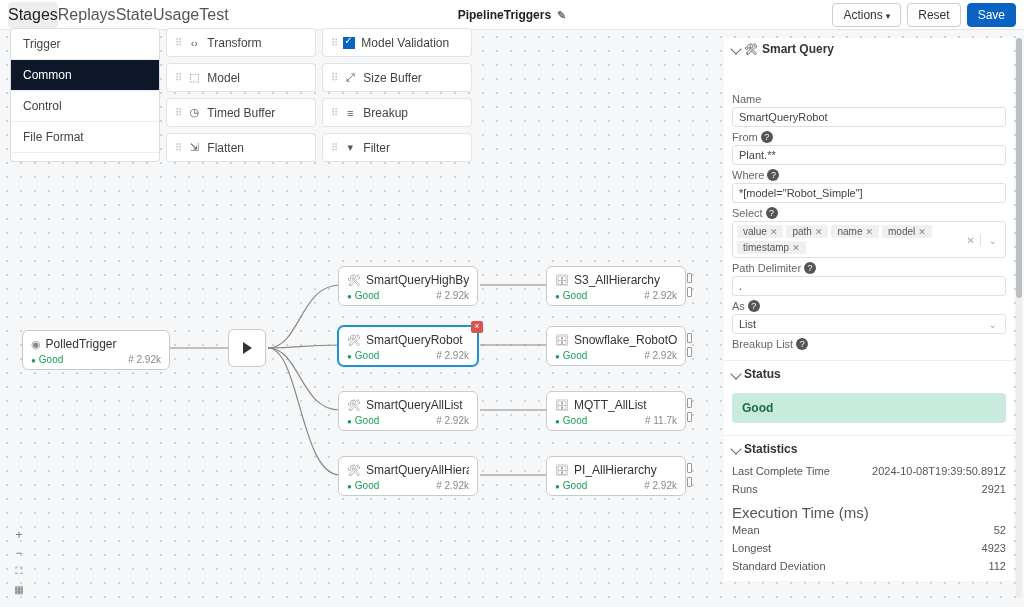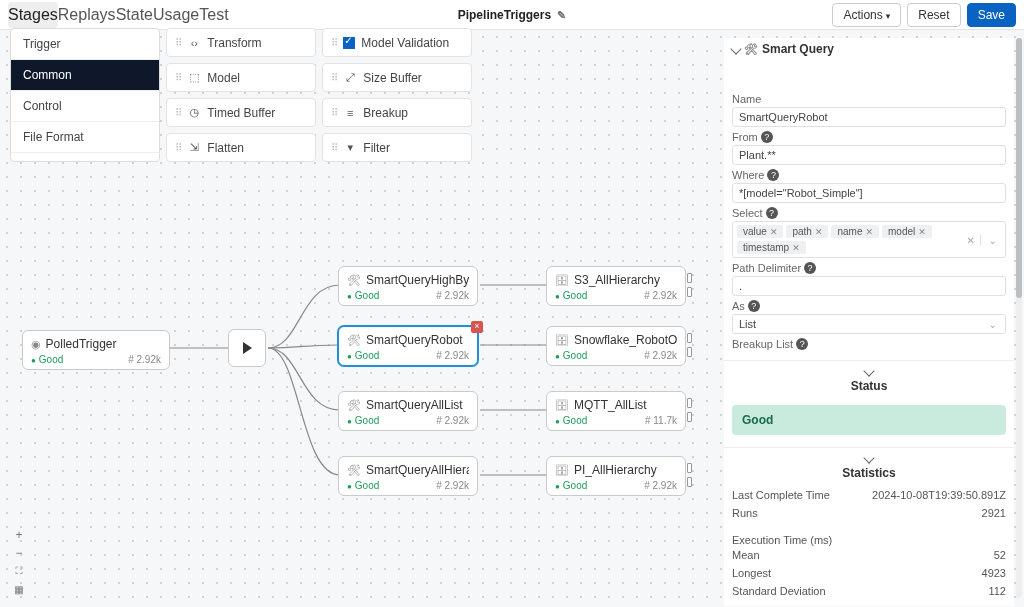--- a/index.html
+++ b/index.html
@@ -56,25 +56,25 @@
 .field-lbl .q { width: 12px; height: 12px; border-radius: 50%; background: #555; color: #fff; font-size: 9px; text-align: center; line-height: 12px; }
 .field-in { border: 1px solid #e0e0e0; border-radius: 3px; padding: 3px 6px; font-size: 11px; color: #444; margin-top: 2px; background: #fff; }
 .tags { border: 1px solid #e0e0e0; border-radius: 3px; padding: 3px 4px; display: flex; flex-wrap: wrap; gap: 3px; margin-top: 2px; position: relative; }
 .tag { background: #eef0f2; border-radius: 2px; padding: 1px 6px; font-size: 10px; color: #555; display: flex; align-items: center; gap: 3px; }
 .tag .x { color: #888; font-size: 9px; cursor: pointer; }
 .clear-x { position: absolute; right: 30px; top: 50%; transform: translateY(-50%); color: #aaa; font-size: 10px; }
 .dd-arrow { position: absolute; right: 8px; top: 50%; transform: translateY(-50%); color: #aaa; font-size: 10px; border-left: 1px solid #e0e0e0; padding-left: 8px; }
 .select-like { position: relative; }
 .select-like .dd-arrow { border: none; }
 
-.sec-head { display: flex; align-items: center; gap: 4px; padding: 6px 8px; font-weight: 600; color: #333; border-top: 1px solid #eee; margin-top: 6px; flex-direction: column; }
+.sec-head { display: flex; align-items: center; gap: 4px; padding: 6px 8px; font-weight: 600; color: #333; border-top: 1px solid #eee; margin-top: 6px; }
 .status-pill { margin: 6px 8px; padding: 8px 10px; background: #c9ebde; color: #1a6b4d; font-weight: 600; border-radius: 4px; }
 .stats { padding: 0 8px 6px; }
 .stats-row { display: flex; justify-content: space-between; font-size: 11px; color: #555; padding: 3px 0; }
-.stats-sub { font-size: 11px; color: #555; font-weight: 500; margin-top: 12px; }
+.stats-sub { font-size: 15px; color: #555; font-weight: 500; margin-top: 6px; }
 
 
 .scroll-track { position: absolute; right: 2px; top: 38px; width: 6px; height: 560px; background: #eee; border-radius: 3px; }
 .scroll-thumb { width: 6px; height: 260px; background: #bcbfc2; border-radius: 3px; }
 
 
 .zoom-ctrls { position: absolute; left: 10px; bottom: 10px; display: flex; flex-direction: column; gap: 2px; }
 .zctrl { width: 18px; height: 16px; display: flex; align-items: center; justify-content: center; font-size: 12px; color: #777; cursor: pointer; }
 .zctrl.expand { font-size: 10px; }
 

